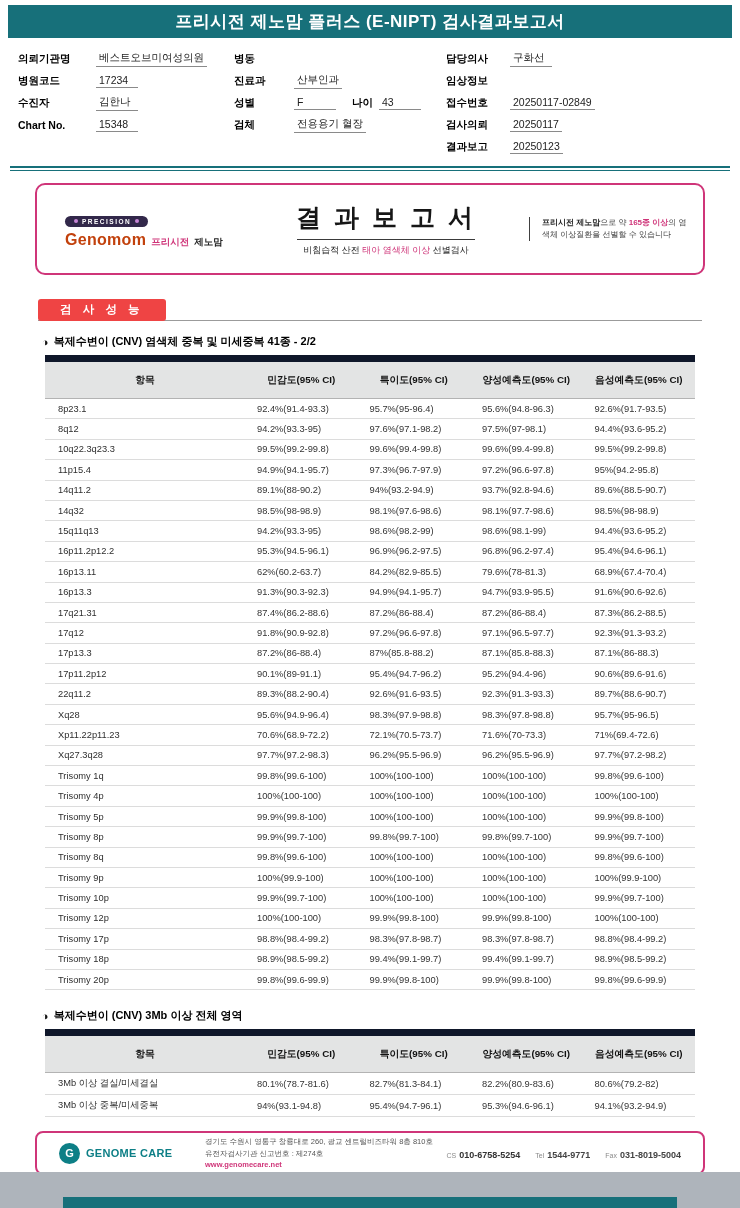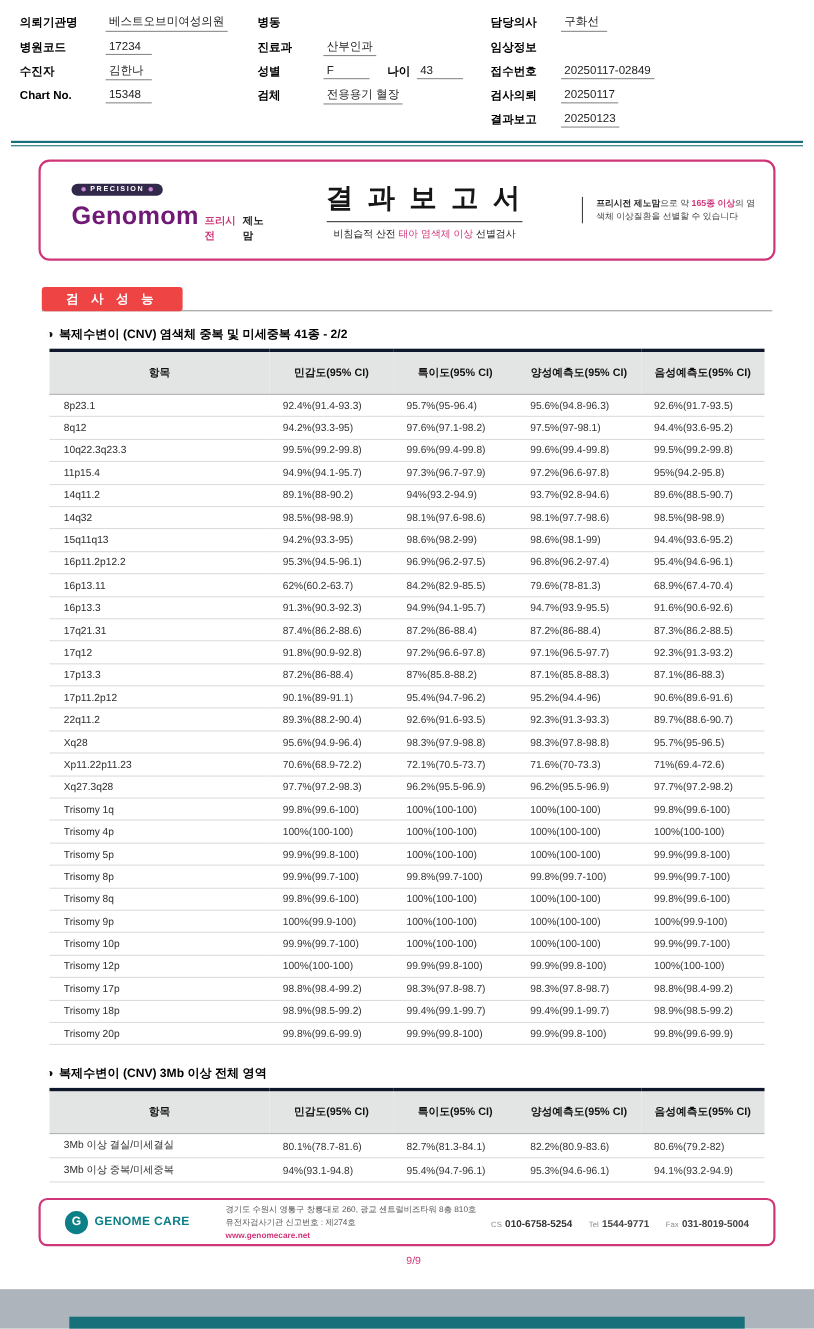--- a/index.html
+++ b/index.html
@@ -30,21 +30,21 @@
   .dbl { margin:2px 10px 0; height:5px; border-top:2px solid #17707a; border-bottom:1px solid #17707a; }
 
   
   .report-box { margin:12px 35px 0; height:92px; border:2px solid #cf3579; border-radius:10px;
     display:flex; align-items:center; padding:0 16px; background:#fff; }
   .logo-block { width:190px; padding-left:12px; }
   .precision-badge { display:inline-flex; align-items:center; gap:4px; background:#32284a; color:#fff;
     border-radius:8px; padding:2px 9px; font-size:6.5px; font-weight:bold; letter-spacing:1.5px; }
   .bdot { width:4px; height:4px; border-radius:50%; background:#c785d6; display:inline-block; }
   .brand-line { margin-top:4px; display:flex; align-items:baseline; gap:5px; }
-  .brand-en { font-size:23px; font-weight:bold; color:#701a75; letter-spacing:0.3px; }
+  .brand-en { font-size:16px; font-weight:bold; color:#c2410c; letter-spacing:0.3px; }
   .kr-pink { color:#cf3579; font-weight:bold; font-size:9.5px; }
   .kr-dark { color:#222; font-weight:bold; font-size:9.5px; }
   .report-title-block { flex:1; text-align:center; }
   .report-title { font-size:25px; font-weight:bold; color:#161616; letter-spacing:3px; }
   .report-sub { display:inline-block; border-top:1.5px solid #3a3a3a; margin-top:5px; padding:4px 6px 0; font-size:9px; color:#222; }
   .pink { color:#cf3579; }
   .tagline { width:158px; font-size:8px; color:#444; line-height:1.55; padding-left:12px; border-left:1px solid #404040; }
   .tag-bold { font-weight:bold; color:#222; }
   .tagline .pink { font-weight:bold; }
 
@@ -53,21 +53,21 @@
   .section-pill { display:inline-block; background:#ef4444; color:#fff; font-weight:bold;
     font-size:11.5px; letter-spacing:4px; padding:3px 22px 4px; border-radius:3px; }
 
   
   .tbl-caption { margin:13px 42px 0; font-size:11px; font-weight:bold; color:#000;
     display:flex; align-items:center; gap:5px; }
   .half-icon { font-size:11px; color:#111; }
 
   
   table.perf { width:650px; margin:6px 45px 0; border-collapse:collapse; table-layout:fixed; }
-  .perf th { background:#e3e4e4; border-top:3px solid #0f172a; border-bottom:1px solid #b3b3b3;
+  .perf th { background:#e3e4e4; border-top:7px solid #0f172a; border-bottom:1px solid #b3b3b3;
     font-size:9.8px; font-weight:bold; color:#111; height:40px; text-align:center; }
   .perf th:first-child { width:200px; }
   .perf td { font-size:9.3px; color:#333; height:20.4px; border-bottom:1px solid #dcdcdc;
     padding-left:12px; text-align:left; white-space:nowrap; overflow:hidden; }
   .perf td:first-child { padding-left:13px; color:#2e2e2e; }
   table.perf2 td { height:22px; }
 
   
   .footer-box { margin:14px 35px 0; height:44px; border:2px solid #cf3579; border-radius:8px;
     display:flex; align-items:center; padding:0 22px; }
@@ -87,20 +87,23 @@
   
   .bottom-gray { position:absolute; left:0; right:0; bottom:0; height:36px; background:#aeb4bb; }
   .next-page-bar { position:absolute; bottom:0; left:50%; transform:translateX(-50%);
     width:614px; height:11px; background:#17707a; }
 </style>
 </head>
 <body>
 
 <div class="page">
 
+  <div class="title-bar">
+    <span>프리시전 제노맘 플러스 (E-NIPT) 검사결과보고서</span>
+  </div>
 
   <div class="info">
     <div class="icol icol1">
       <div class="irow">
         <span class="ilbl">의뢰기관명</span>
         <span class="ival u">베스트오브미여성의원</span>
       </div>
       <div class="irow">
         <span class="ilbl">병원코드</span>
         <span class="ival u">17234</span>

